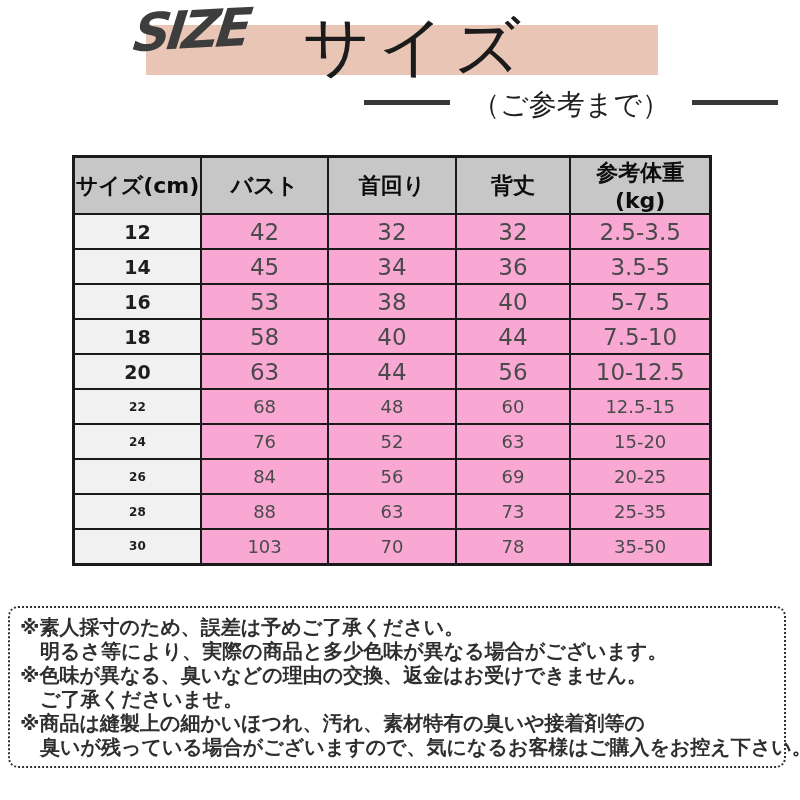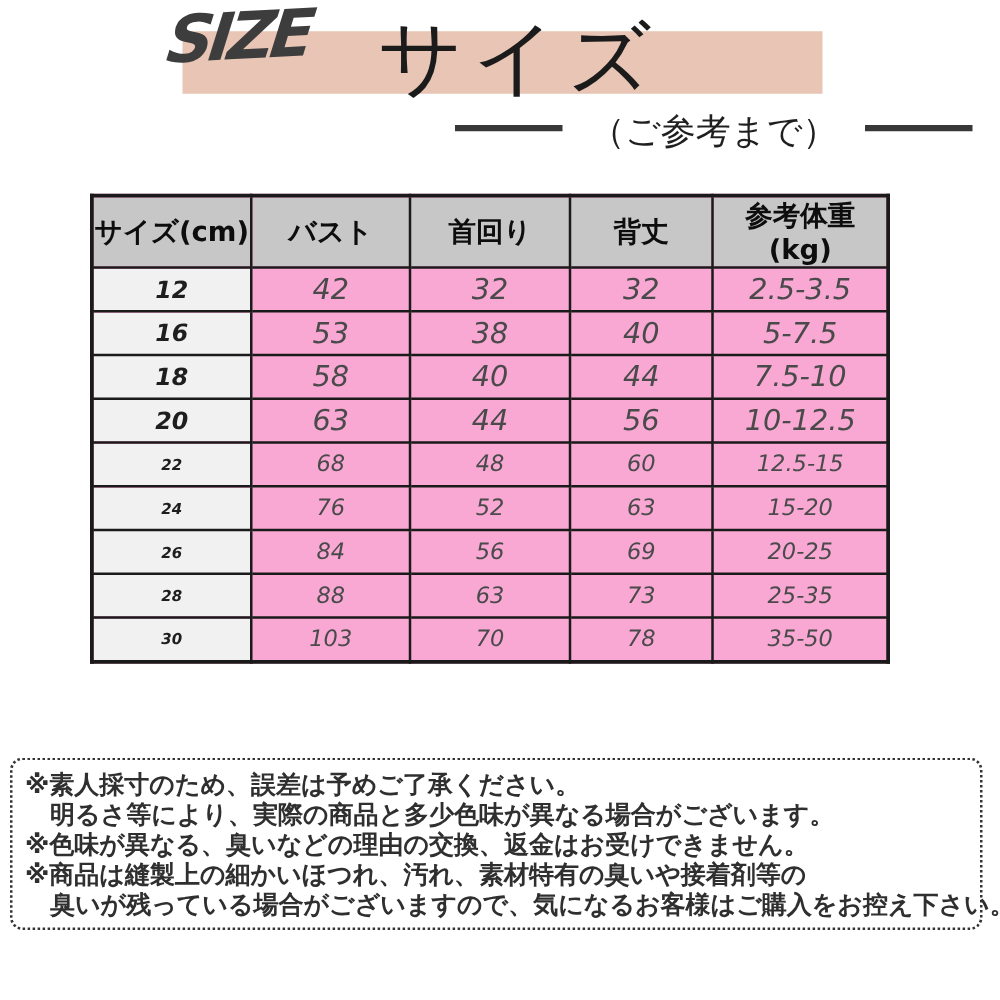--- a/index.html
+++ b/index.html
@@ -65,21 +65,21 @@
     padding: 0; overflow: hidden;
   }
   .size-table thead th {
     background: #c7c7c7;
     height: 46px;
     font-size: 22px; font-weight: bold;
     color: #0d0d0d;
   }
   .size-table tbody td {
     height: 35px;
-    font-size: 23px; color: #4a4a4a; font-style: italic;
+    font-size: 23px; color: #4a4a4a;
   }
   .size-table tbody tr.small td { font-size: 18px; }
   .size-table tbody td:first-child {
     background: #f1f1f1;
     font-weight: bold; font-size: 19px; color: #1e1e1e;
   }
   .size-table tbody tr.small td:first-child { font-size: 12px; }
 
   
   .notes {
@@ -126,20 +126,27 @@
     </thead>
     <tbody>
         <tr>
           <td>12</td>
           <td>42</td>
           <td>32</td>
           <td>32</td>
           <td>2.5-3.5</td>
         </tr>
         <tr>
+          <td>14</td>
+          <td>45</td>
+          <td>34</td>
+          <td>36</td>
+          <td>3.5-5</td>
+        </tr>
+        <tr>
           <td>16</td>
           <td>53</td>
           <td>38</td>
           <td>40</td>
           <td>5-7.5</td>
         </tr>
         <tr>
           <td>18</td>
           <td>58</td>
           <td>40</td>
@@ -188,17 +195,18 @@
           <td>78</td>
           <td>35-50</td>
         </tr>
       </tbody>
   </table>
 
   <div class="notes">
       <div class="note-line">※素人採寸のため、誤差は予めご了承ください。</div>
       <div class="note-line">　明るさ等により、実際の商品と多少色味が異なる場合がございます。</div>
       <div class="note-line">※色味が異なる、臭いなどの理由の交換、返金はお受けできません。</div>
+      <div class="note-line">　ご了承くださいませ。</div>
       <div class="note-line">※商品は縫製上の細かいほつれ、汚れ、素材特有の臭いや接着剤等の</div>
       <div class="note-line">　臭いが残っている場合がございますので、気になるお客様はご購入をお控え下さい。</div>
     </div>
 
 </div>
 
 </body></html>

